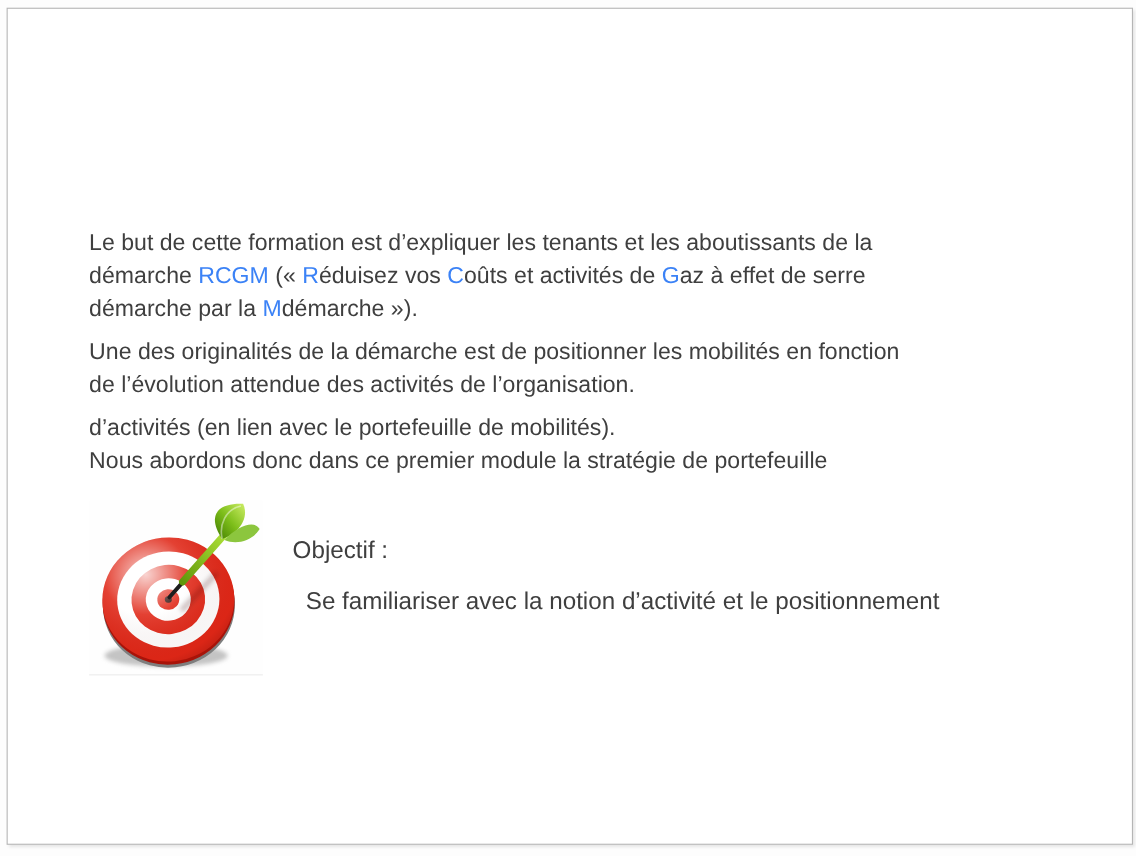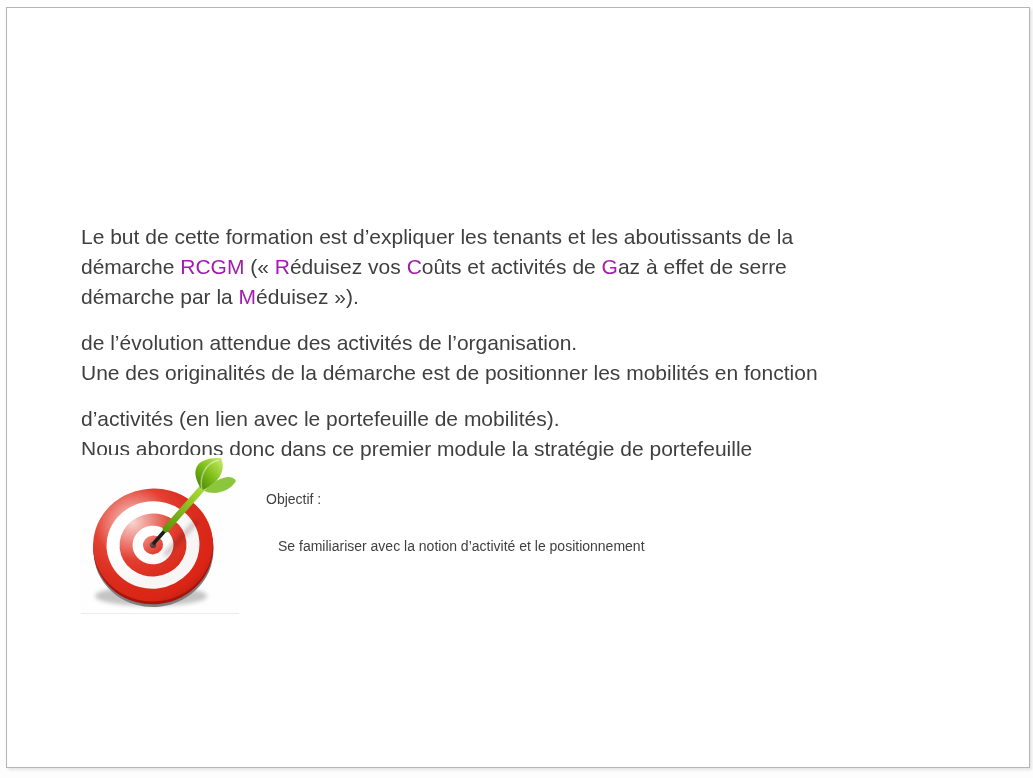--- a/index.html
+++ b/index.html
@@ -23,61 +23,61 @@
   }
   .intro {
     position: absolute;
     left: 74px;
     top: 198px;
     width: 915px;
     color: #3f3f3f;
     font-size: 21px;
     line-height: 30px;
   }
-  .para { margin: 16px 0 9px 0; }
+  .para { margin: 0 0 9px 0; }
   .ln { display: block; white-space: nowrap; }
-  .green { color: #a21caf; }
+  .green { color: #3b82f6; }
   .objective-row { position: absolute; left: 0; top: 0; }
   .target-img {
     position: absolute;
     left: 74px;
     top: 447px;
     width: 158px;
     height: 158px;
     border-bottom: 1px solid #ececec;
     background: #fefefe;
   }
   .objective {
     position: absolute;
     left: 259px;
     top: 474px;
     width: 730px;
     color: #3f3f3f;
-    font-size: 14px;
+    font-size: 22px;
     line-height: 35px;
   }
   .objective-title { margin: 0 0 5px 0; }
   .objective-body { margin: 12px; }
 </style>
 </head>
 <body>
 
 <div class="slide">
 
   <div class="intro">
 
     <p class="para">
       <span class="ln">Le but de cette formation est d’expliquer les tenants et les aboutissants de la</span>
       <span class="ln"><span>démarche </span><span class="green">RCGM</span><span> (« </span><span class="green">R</span><span>éduisez vos </span><span class="green">C</span><span>oûts et activités de </span><span class="green">G</span><span>az à effet de serre</span></span>
-      <span class="ln"><span>démarche par la </span><span class="green">M</span><span>éduisez »).</span></span>
+      <span class="ln"><span>démarche par la </span><span class="green">M</span><span>démarche »).</span></span>
     </p>
 
     <p class="para">
+      <span class="ln">Une des originalités de la démarche est de positionner les mobilités en fonction</span>
       <span class="ln">de l’évolution attendue des activités de l’organisation.</span>
-      <span class="ln">Une des originalités de la démarche est de positionner les mobilités en fonction</span>
     </p>
 
     <p class="para">
       <span class="ln">d’activités (en lien avec le portefeuille de mobilités).</span>
       <span class="ln">Nous abordons donc dans ce premier module la stratégie de portefeuille</span>
     </p>
 
   </div>
 
   <div class="objective-row">

